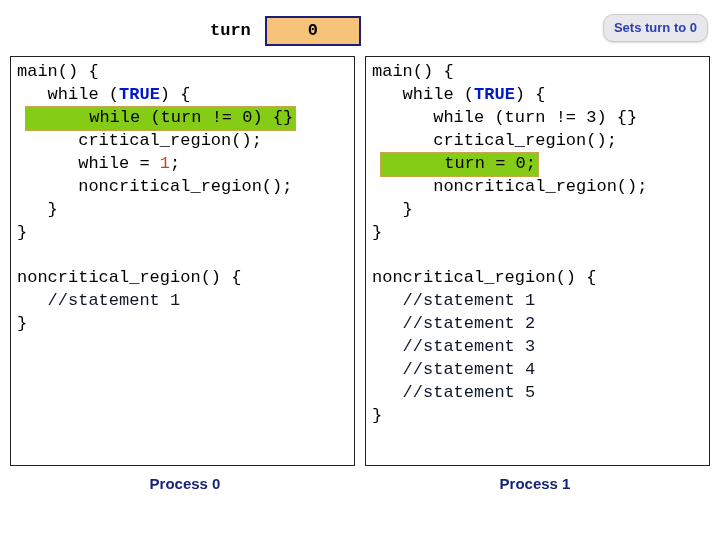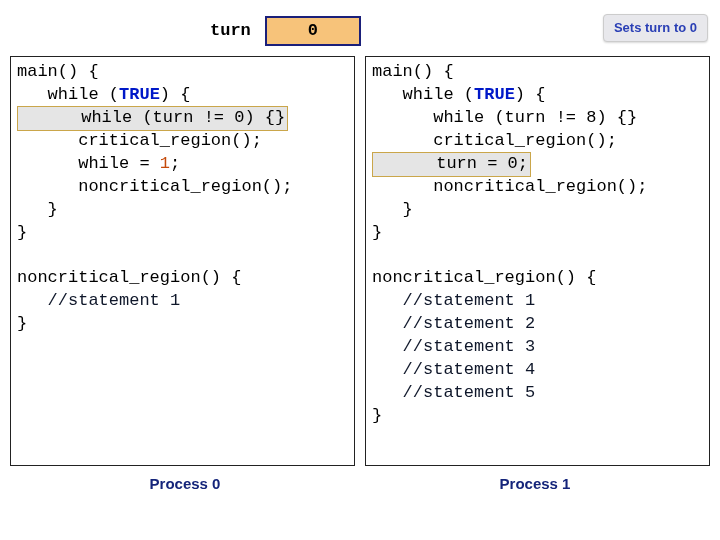--- a/index.html
+++ b/index.html
@@ -36,21 +36,21 @@
     justify-content: center;
     font-family: "Courier New", monospace;
     font-weight: bold;
   }
   .note-btn {
     position: absolute;
     right: 12px;
     top: 14px;
     background: #e8e8ec;
     border: 1px solid #ccc;
-    border-radius: 4px;
+    border-radius: 10px;
     padding: 4px 10px;
     font-family: Verdana, Arial, sans-serif;
     font-size: 13px;
     color: #2a3fb5;
     font-weight: bold;
     box-shadow: 0 1px 2px rgba(0,0,0,0.15);
   }
   .panels {
     display: flex;
     gap: 10px;
@@ -62,24 +62,24 @@
     background: #fff;
     padding: 4px 6px 6px 6px;
     min-height: 410px;
   }
   .code { white-space: pre; font-family: "Courier New", monospace; }
   .kw-blue { color: #0018c8; font-weight: bold; }
   .kw-green { color: #0f172a; }
   .num { color: #c54a0a; }
   .hl {
     display: inline-block;
-    background: #e5e5e5;
+    background: #84cc16;
     border: 1px solid #caa64a;
     padding: 0 2px;
-    margin: -1px 0;
+    margin: -1px 8px;
   }
   .captions {
     display: flex;
     padding: 8px 10px 0 10px;
     justify-content: flex-end;
   }
   .cap {
     flex: 1 1 0;
     text-align: center;
     font-family: Verdana, Arial, sans-serif;
@@ -112,21 +112,21 @@
 <span>}</span>
 
 <span>noncritical_region() {</span>
 <span class="kw-green">   //statement 1</span>
 <span>}</span></div>
   </div>
 
   <div class="panel">
 <div class="code"><span>main() {</span>
 <span>   while (</span><span class="kw-blue">TRUE</span><span>) {</span>
-<span>      while (turn != 8) {}</span>
+<span>      while (turn != 3) {}</span>
 <span>      critical_region();</span>
 <span class="hl">      turn = 0;</span>
 <span>      noncritical_region();</span>
 <span>   }</span>
 <span>}</span>
 
 <span>noncritical_region() {</span>
 <span class="kw-green">   //statement 1</span>
 <span class="kw-green">   //statement 2</span>
 <span class="kw-green">   //statement 3</span>

